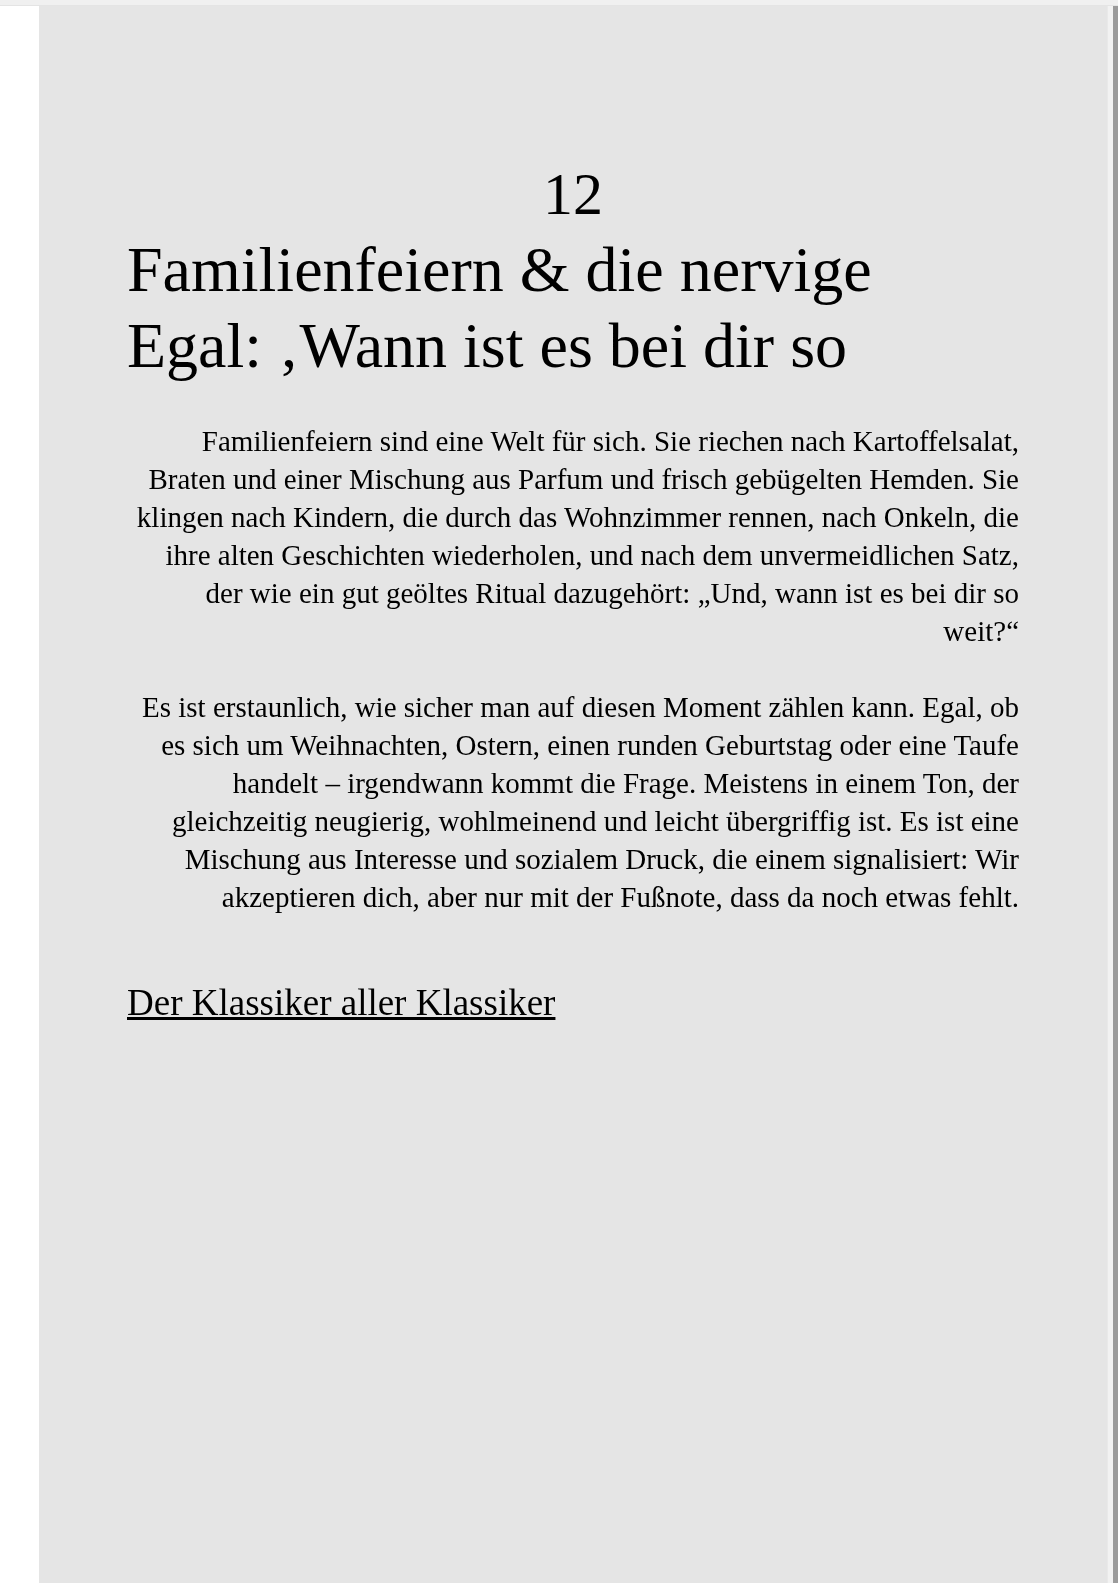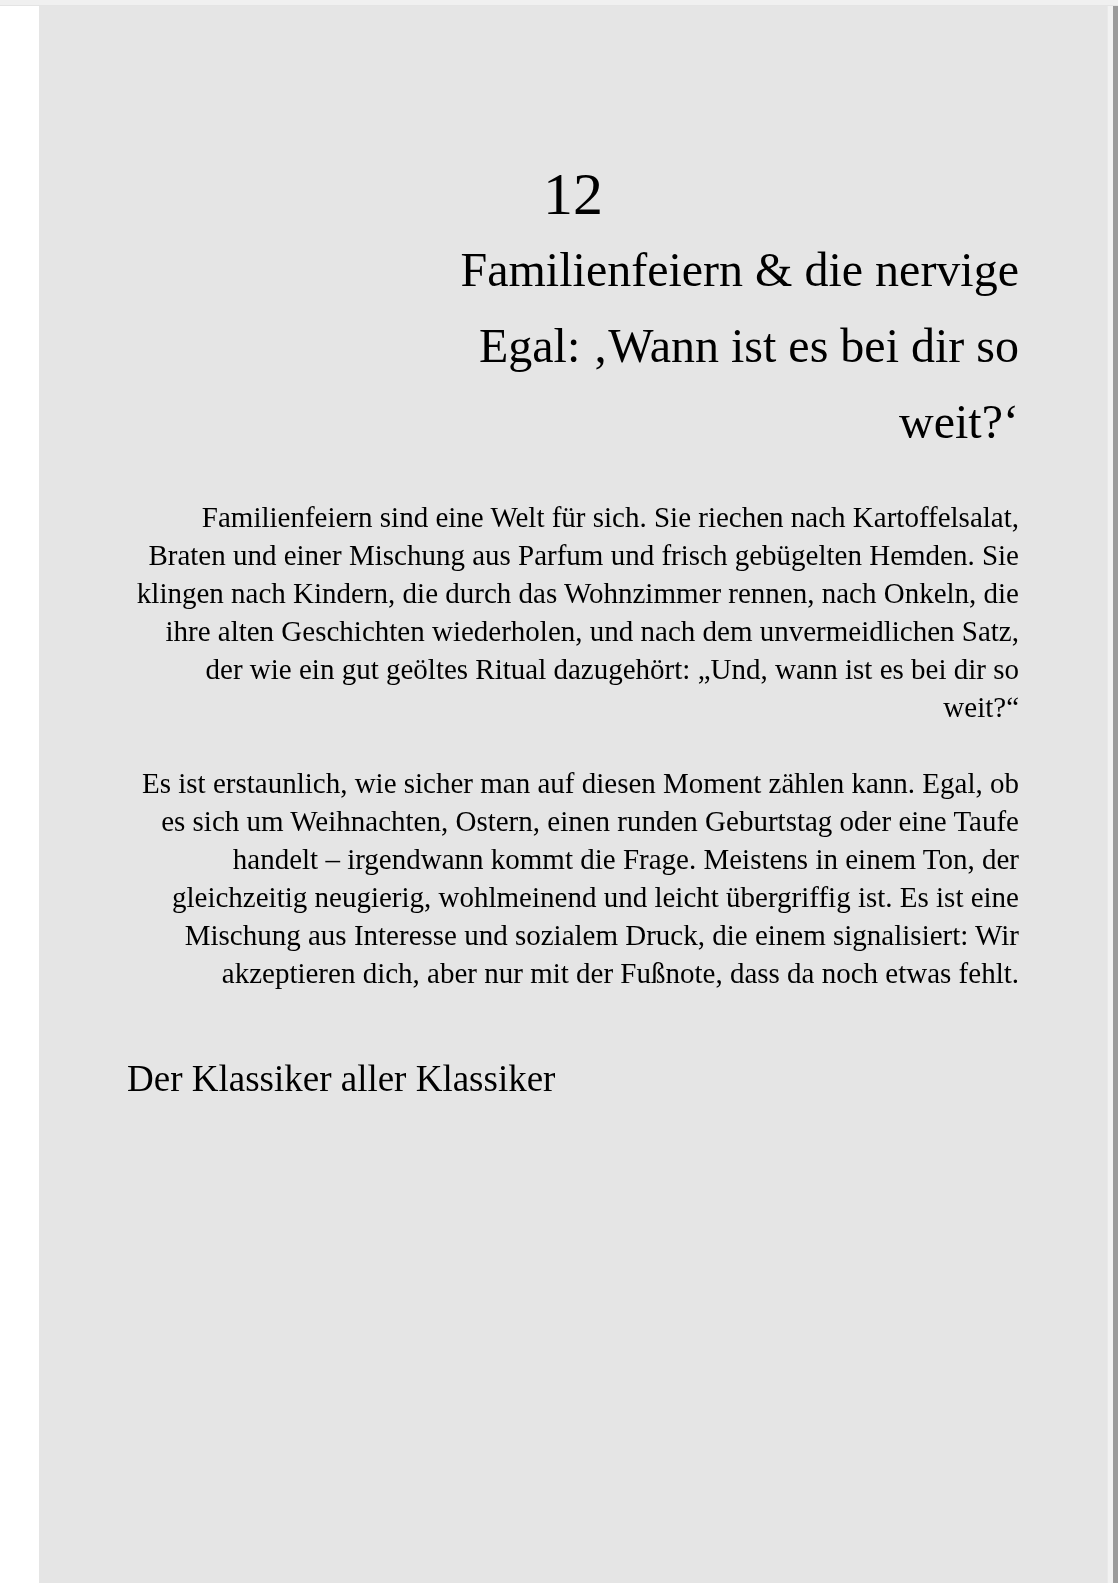--- a/index.html
+++ b/index.html
@@ -45,54 +45,54 @@
   }
   .chapter-number {
     margin-top: 150px;
     font-size: 60px;
     line-height: 76px;
     text-align: center;
     font-weight: normal;
   }
   .chapter-title {
     margin: 0;
-    font-size: 48px;
+    font-size: 64px;
     line-height: 76px;
-    text-align: right;
+    text-align: left;
     font-weight: normal;
   }
   .title-line {
     display: block;
   }
   .body-paragraph {
     font-size: 29px;
     line-height: 38px;
     margin: 38px 0 0 0;
     text-align: right;
   }
   .section-heading {
     font-size: 37px;
     line-height: 46px;
     font-weight: normal;
     margin: 64px 0 0 0;
+    text-decoration: underline;
   }
 </style>
 </head>
 <body>
 
 <div class="top-edge"></div>
 <div class="right-edge"></div>
 
 <div class="page">
   <header class="chapter-header">
     <div class="chapter-number">12</div>
     <h1 class="chapter-title">
       <span class="title-line">Familienfeiern &amp; die nervige</span>
       <span class="title-line">Egal: ‚Wann ist es bei dir so</span>
-      <span class="title-line">weit?‘</span>
     </h1>
   </header>
 
   <p class="body-paragraph">Familienfeiern sind eine Welt für sich. Sie riechen nach Kartoffelsalat, Braten und einer Mischung aus Parfum und frisch gebügelten Hemden. Sie klingen nach Kindern, die durch das Wohnzimmer rennen, nach Onkeln, die ihre alten Geschichten wiederholen, und nach dem unvermeidlichen Satz, der wie ein gut geöltes Ritual dazugehört: „Und, wann ist es bei dir so weit?“</p>
 
   <p class="body-paragraph">Es ist erstaunlich, wie sicher man auf diesen Moment zählen kann. Egal, ob es sich um Weihnachten, Ostern, einen runden Geburtstag oder eine Taufe handelt – irgendwann kommt die Frage. Meistens in einem Ton, der gleichzeitig neugierig, wohlmeinend und leicht übergriffig ist. Es ist eine Mischung aus Interesse und sozialem Druck, die einem signalisiert: Wir akzeptieren dich, aber nur mit der Fußnote, dass da noch etwas fehlt.</p>
 
   <h2 class="section-heading">Der Klassiker aller Klassiker</h2>
 
 </div>

